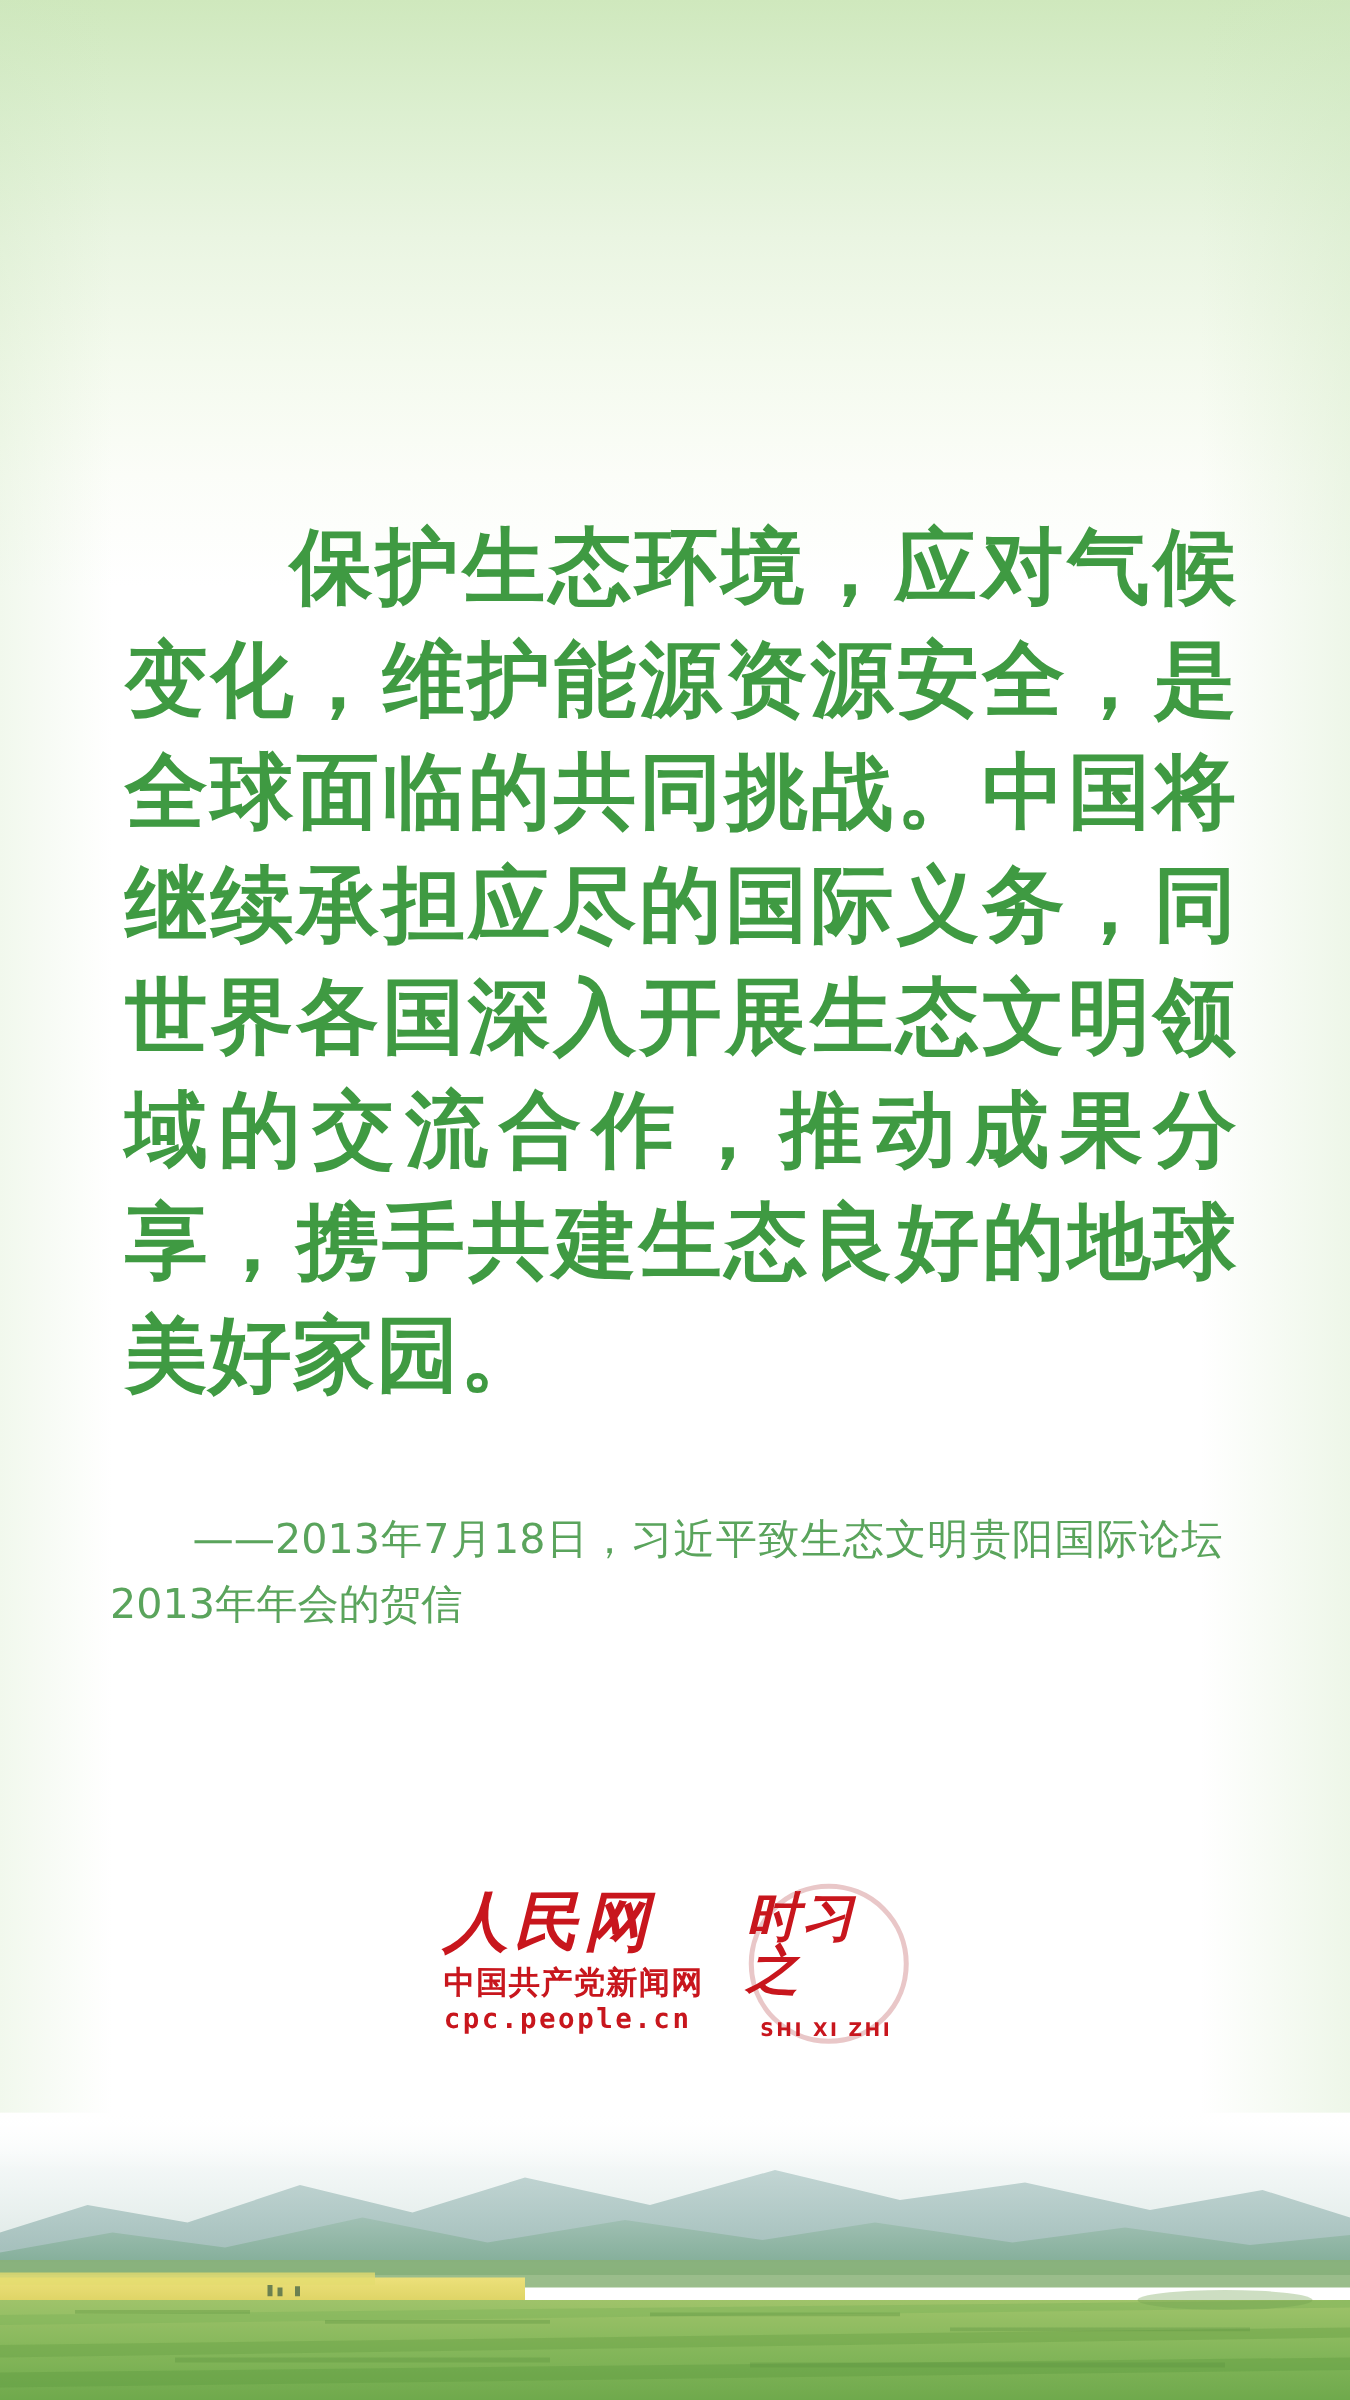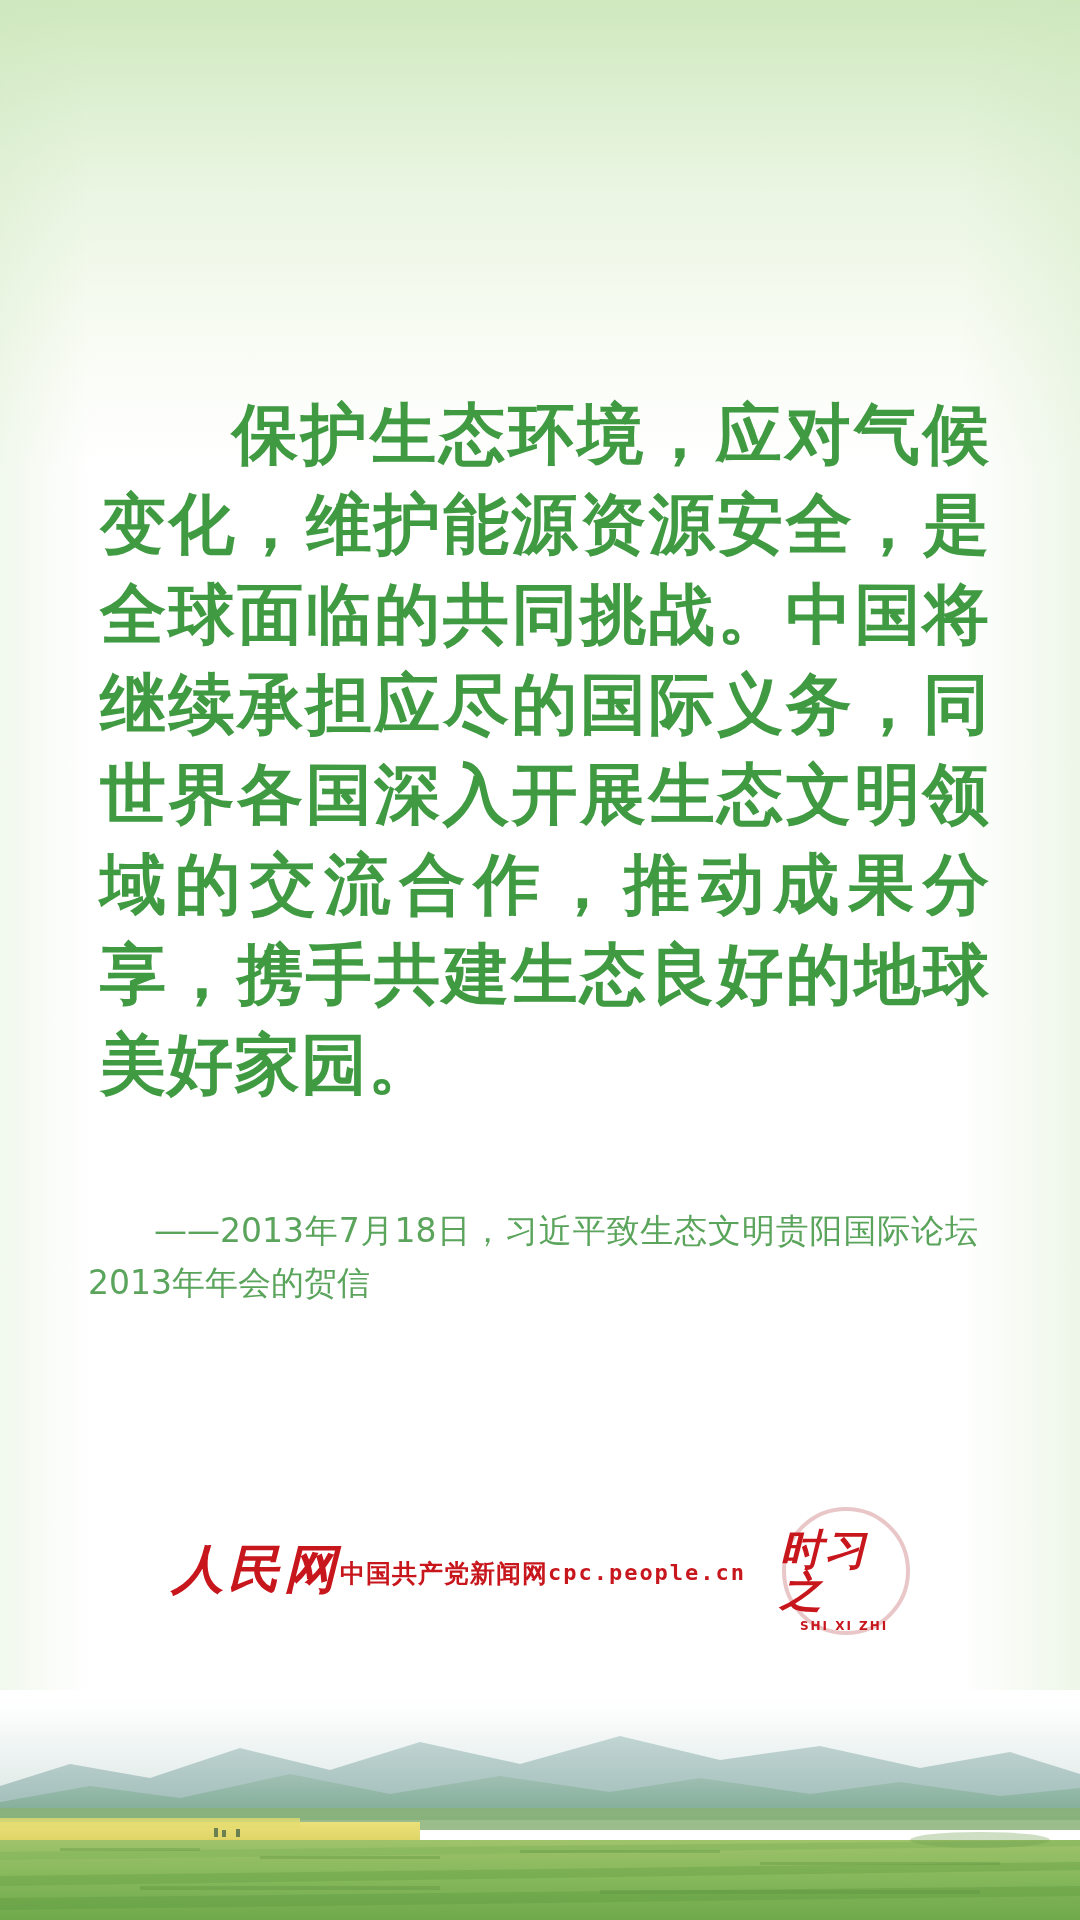--- a/index.html
+++ b/index.html
@@ -45,21 +45,21 @@
     left: 0;
     width: 90px;
     height: 1700px;
     background: linear-gradient(to right, rgba(205,230,190,0.28), rgba(255,255,255,0));
     pointer-events: none;
   }
 
   .quote-block {
     position: absolute;
     left: 100px;
-    top: 390px;
+    top: 409px;
     width: 890px;
   }
 
   .quote-text {
     font-family: "DejaVu Sans", "Liberation Sans", sans-serif;
     font-size: 66px;
     line-height: 90px;
     letter-spacing: 1px;
     color: #3f9a42;
     font-weight: 700;
@@ -90,21 +90,21 @@
     top: 1505px;
     width: 1080px;
     display: flex;
     justify-content: center;
     align-items: center;
     gap: 34px;
   }
 
   .people-logo {
     display: flex;
-    align-items: center;
+    flex-direction: column;
     line-height: 1;
   }
   .people-logo .cn-name {
     font-family: "DejaVu Serif", "Liberation Serif", serif;
     font-size: 52px;
     font-weight: 700;
     color: #c8161d;
     letter-spacing: 4px;
     font-style: italic;
   }
@@ -149,23 +149,23 @@
     font-family: "DejaVu Serif", "Liberation Serif", serif;
     font-size: 42px;
     font-weight: 700;
     font-style: italic;
     color: #c8161d;
     letter-spacing: 2px;
     line-height: 1;
   }
   .seal .seal-py {
     position: relative;
-    margin-top: 6px;
-    font-family: "DejaVu Sans", "Liberation Sans", sans-serif;
-    font-size: 12px;
+    margin-top: 18px;
+    font-family: "DejaVu Sans", "Liberation Sans", sans-serif;
+    font-size: 15px;
     font-weight: 700;
     color: #c8161d;
     letter-spacing: 2px;
   }
 
   
   .landscape {
     position: absolute;
     left: 0;
     bottom: 0;

